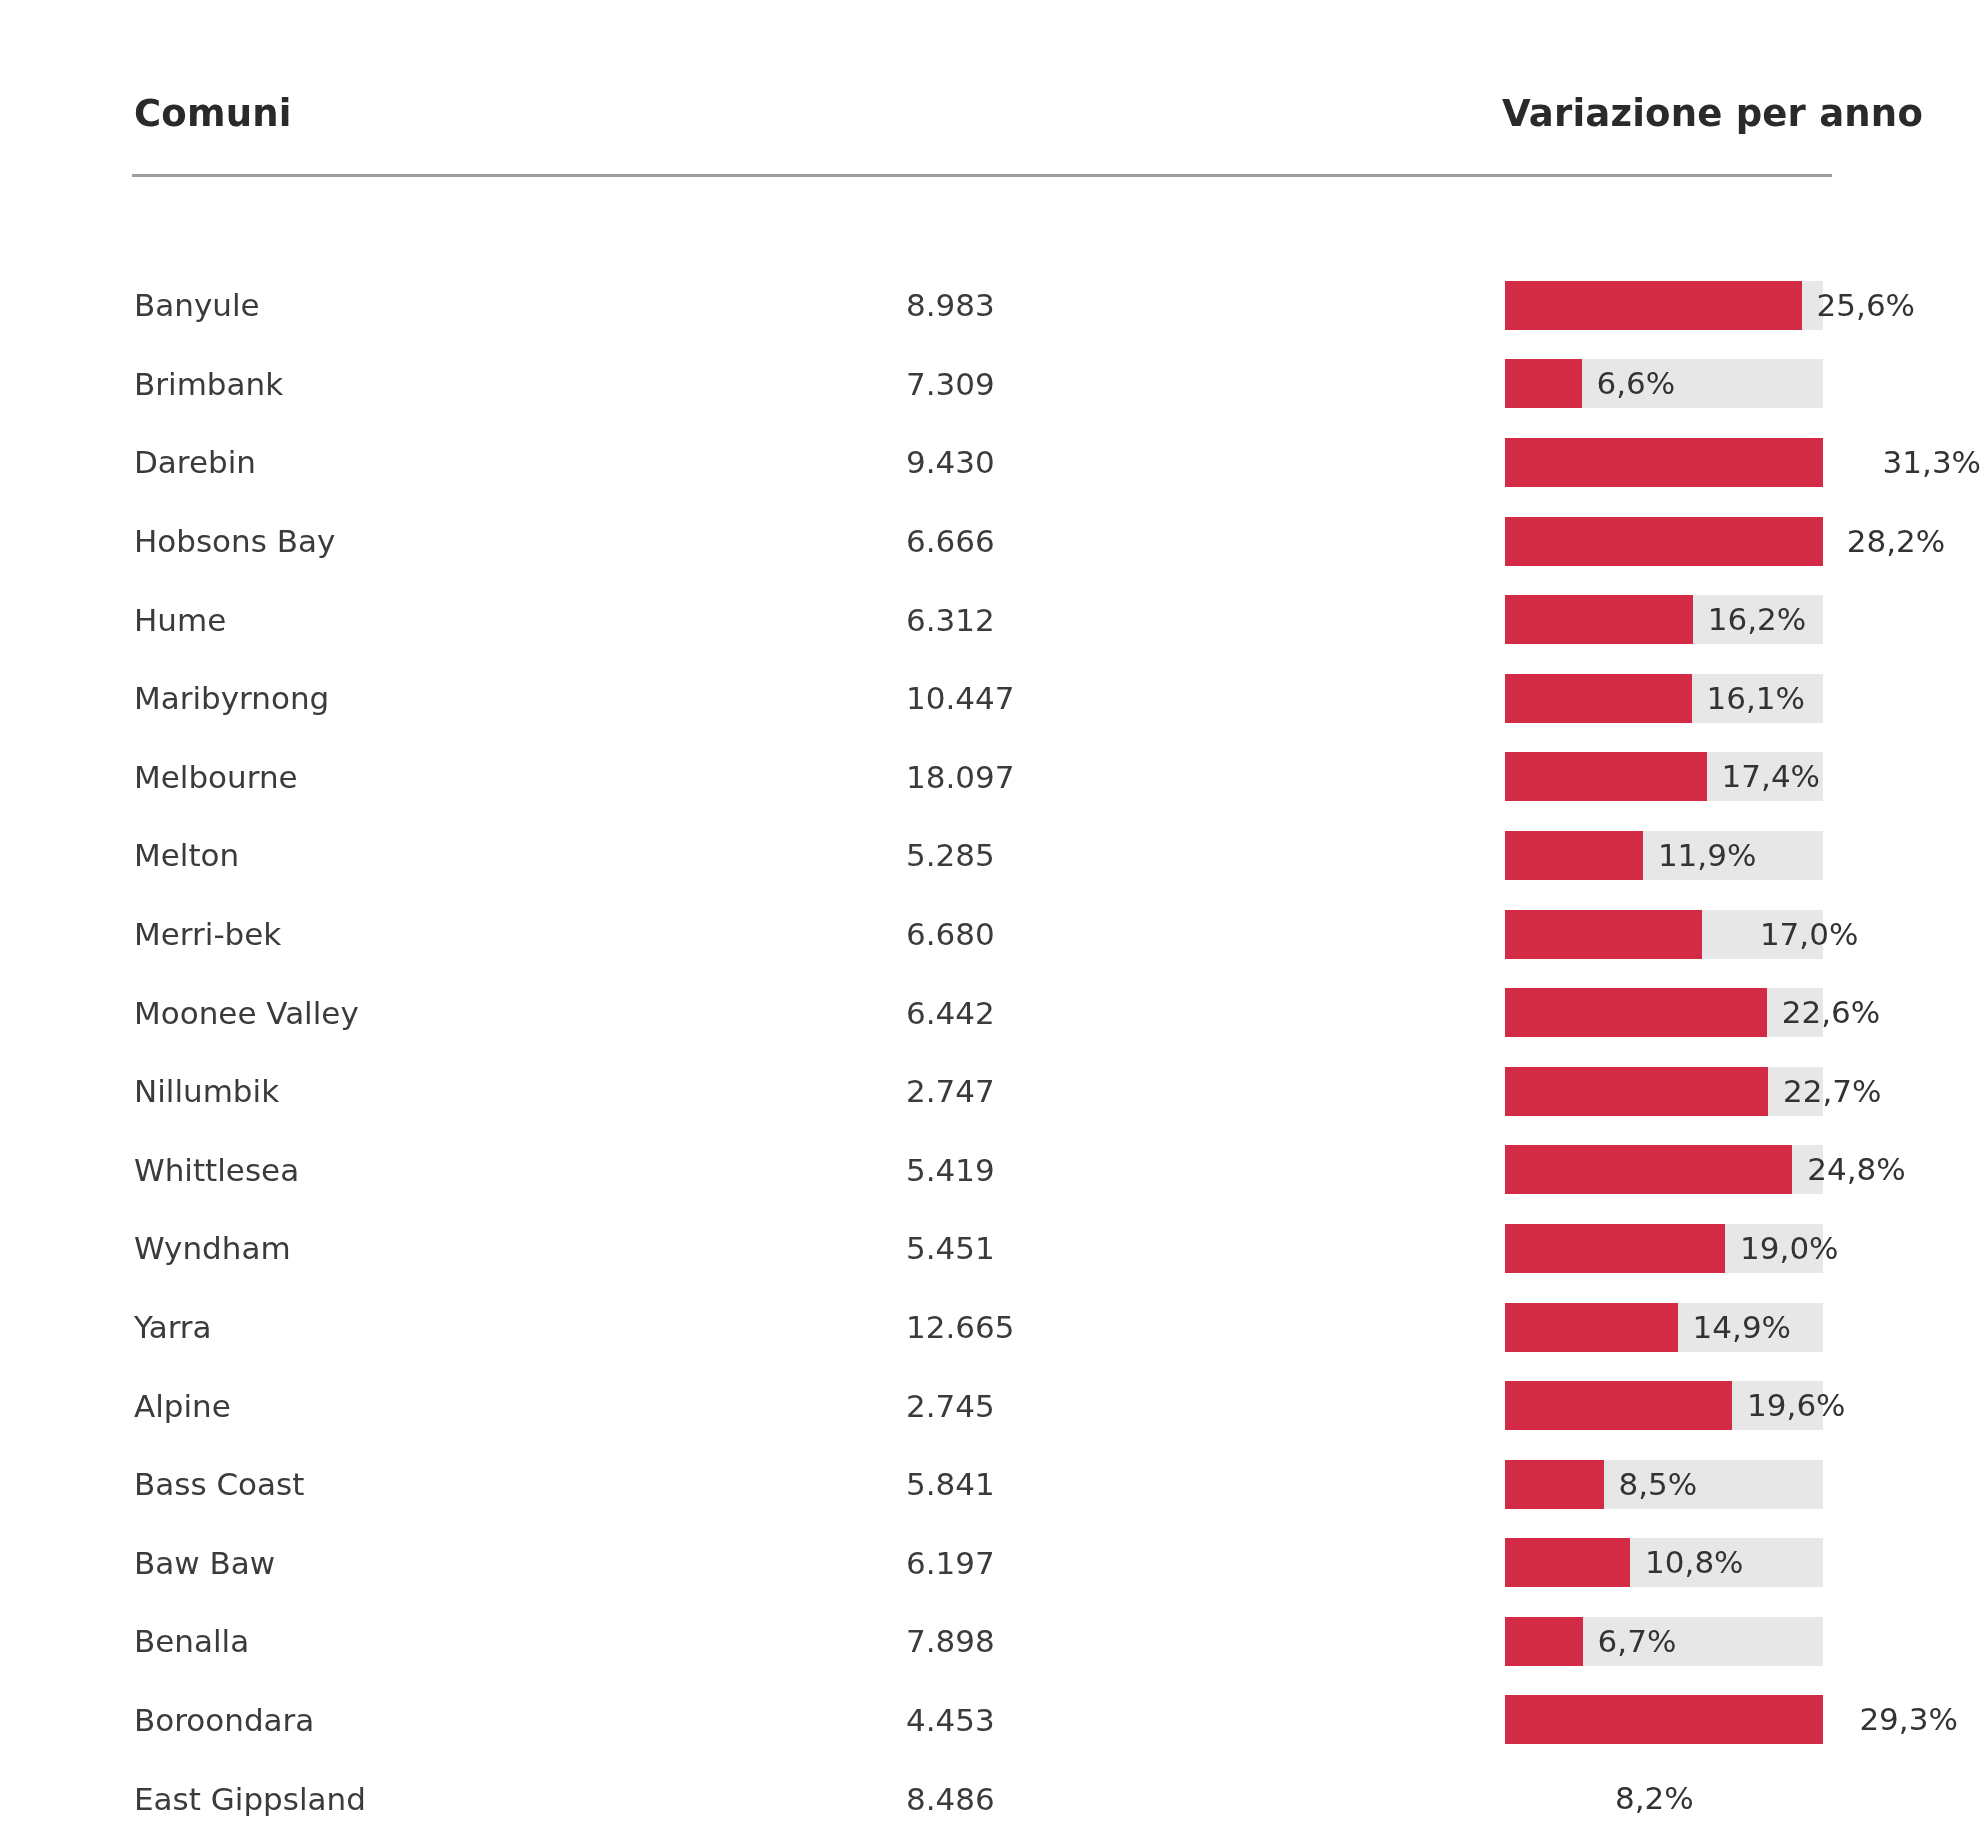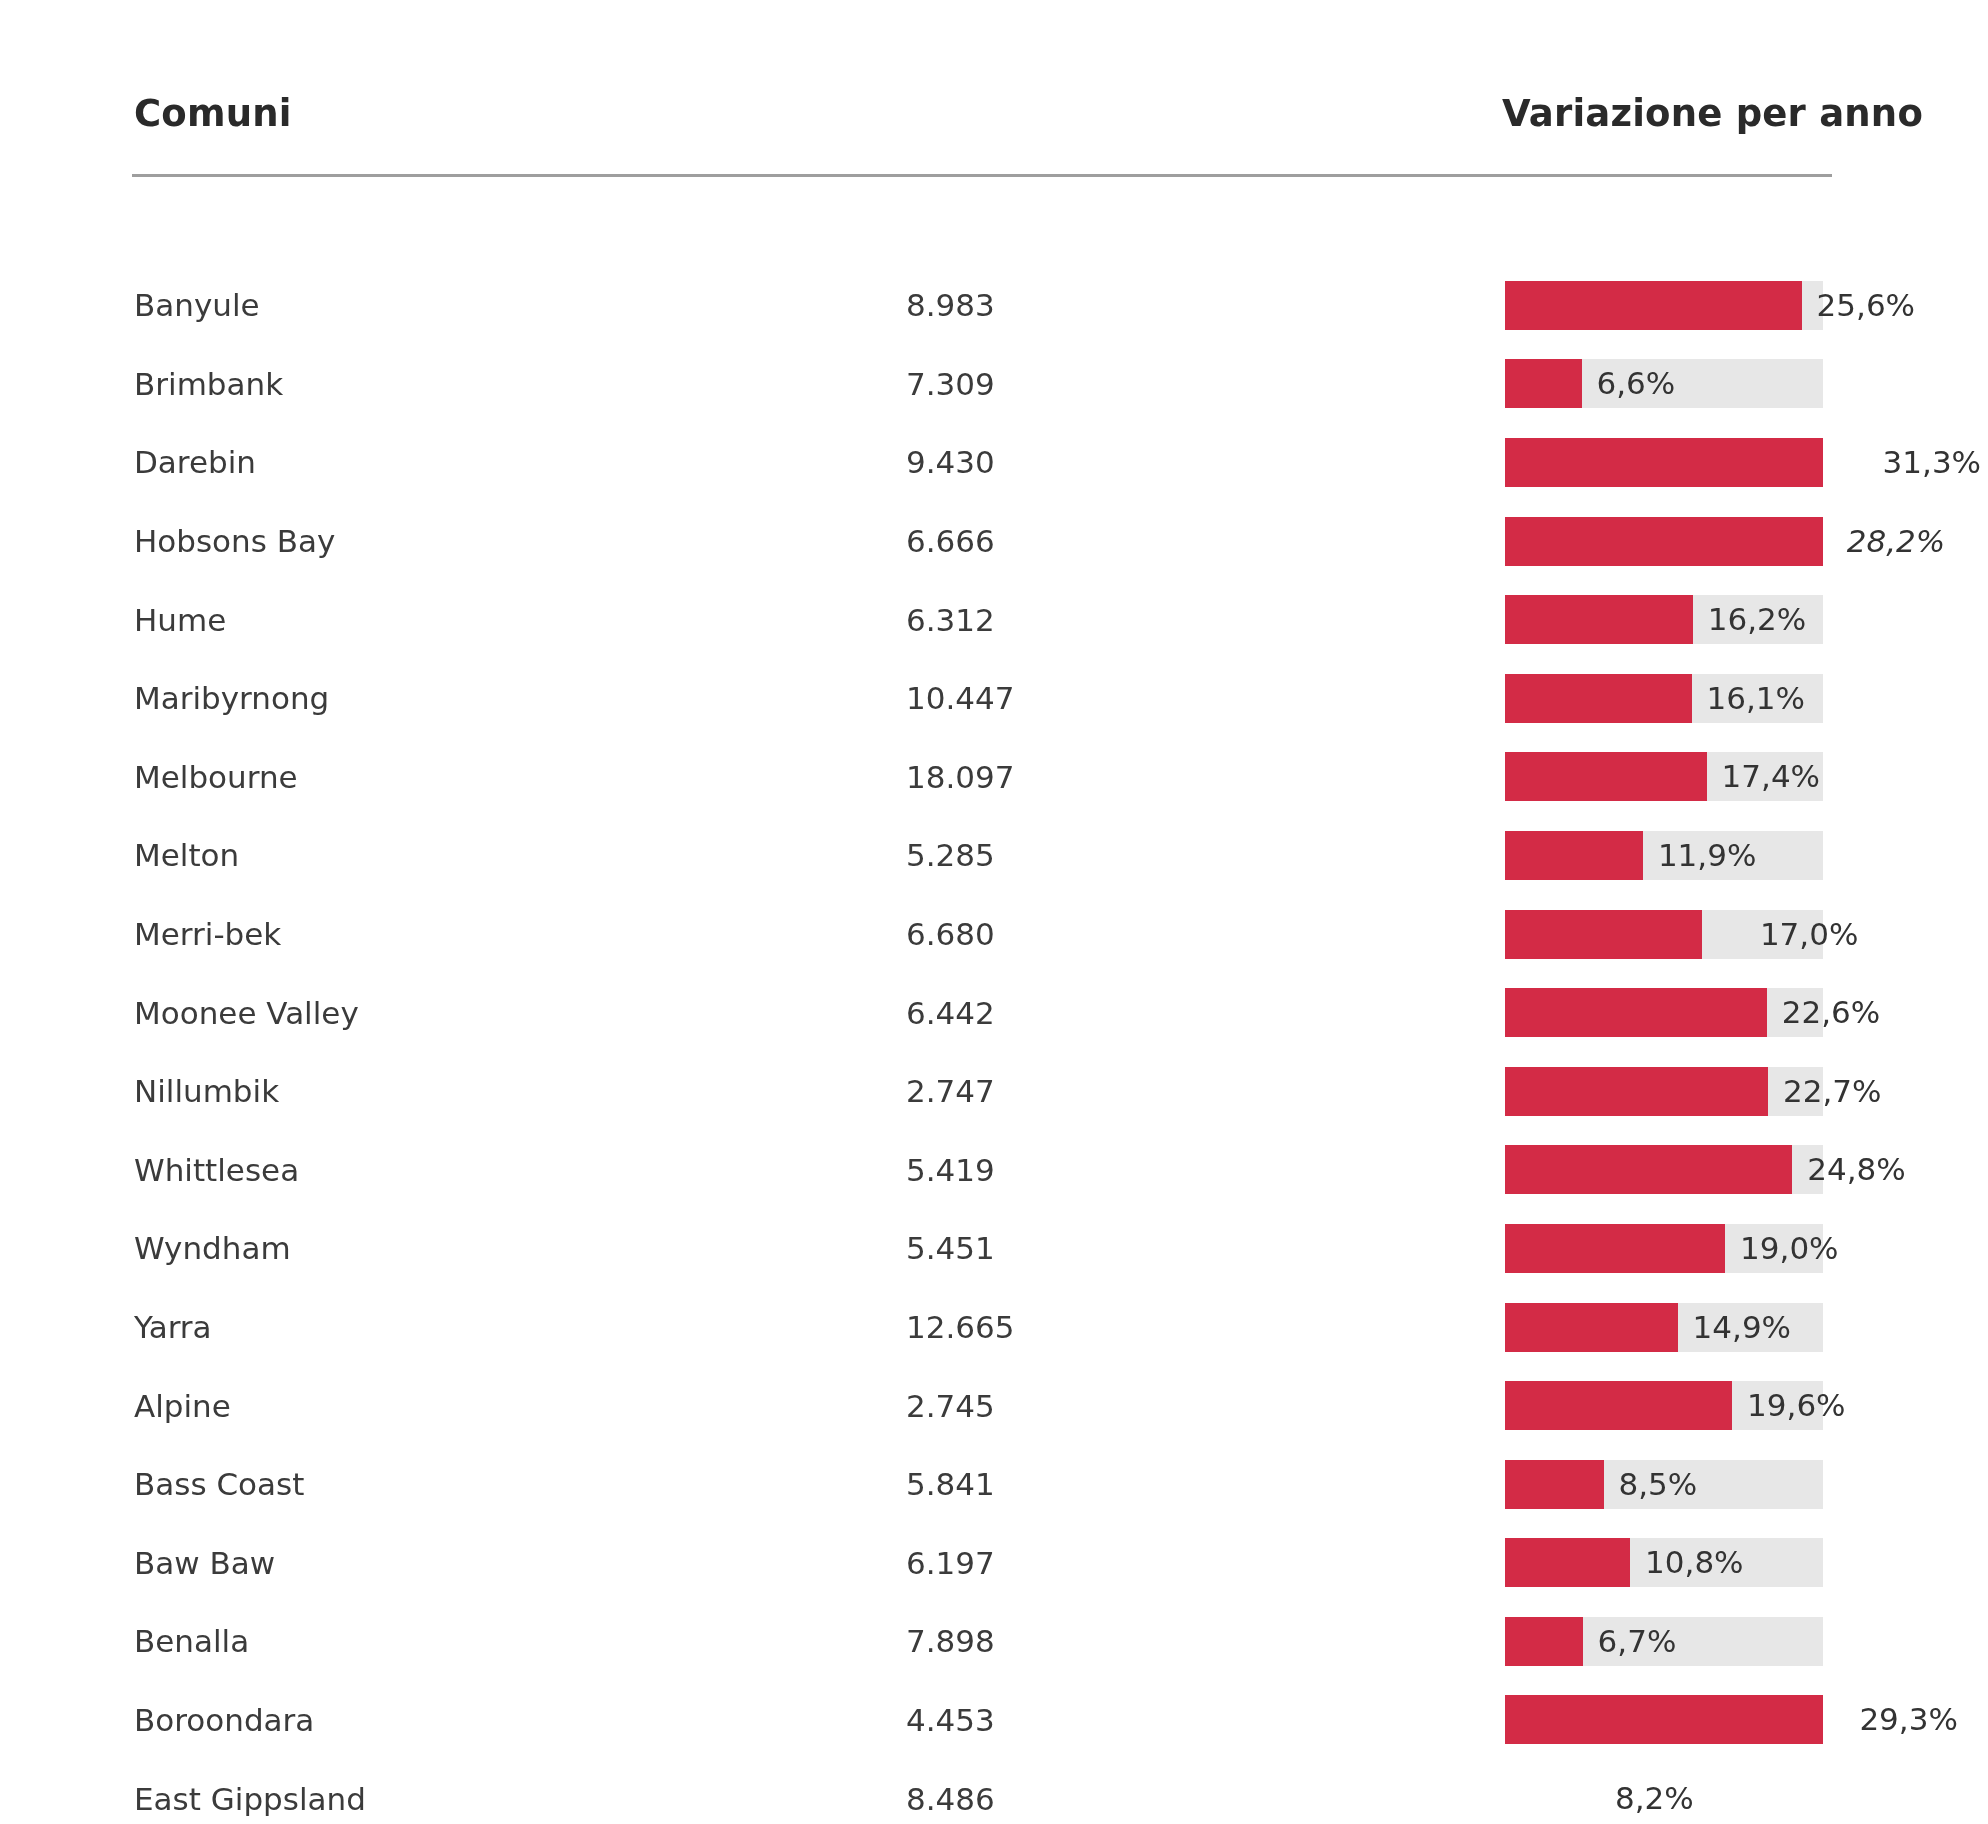--- a/index.html
+++ b/index.html
@@ -75,21 +75,21 @@
       <span class="bar-fill" style="width: 318px;"></span>
       <span class="bar-label" style="left: 377.6px;">31,3%</span>
     </span>
   </div>
       <div class="row">
     <span class="cell name">Hobsons Bay</span>
     <span class="cell incidents">6.666</span>
     <span class="bar-wrap">
       <span class="bar-track"></span>
       <span class="bar-fill" style="width: 318px;"></span>
-      <span class="bar-label" style="left: 341.7px; font-style: italic;">28,2%</span>
+      <span class="bar-label" style="left: 341.7px;">28,2%</span>
     </span>
   </div>
       <div class="row">
     <span class="cell name">Hume</span>
     <span class="cell incidents">6.312</span>
     <span class="bar-wrap">
       <span class="bar-track"></span>
       <span class="bar-fill" style="width: 187.7px;"></span>
       <span class="bar-label" style="left: 202.7px;">16,2%</span>
     </span>

